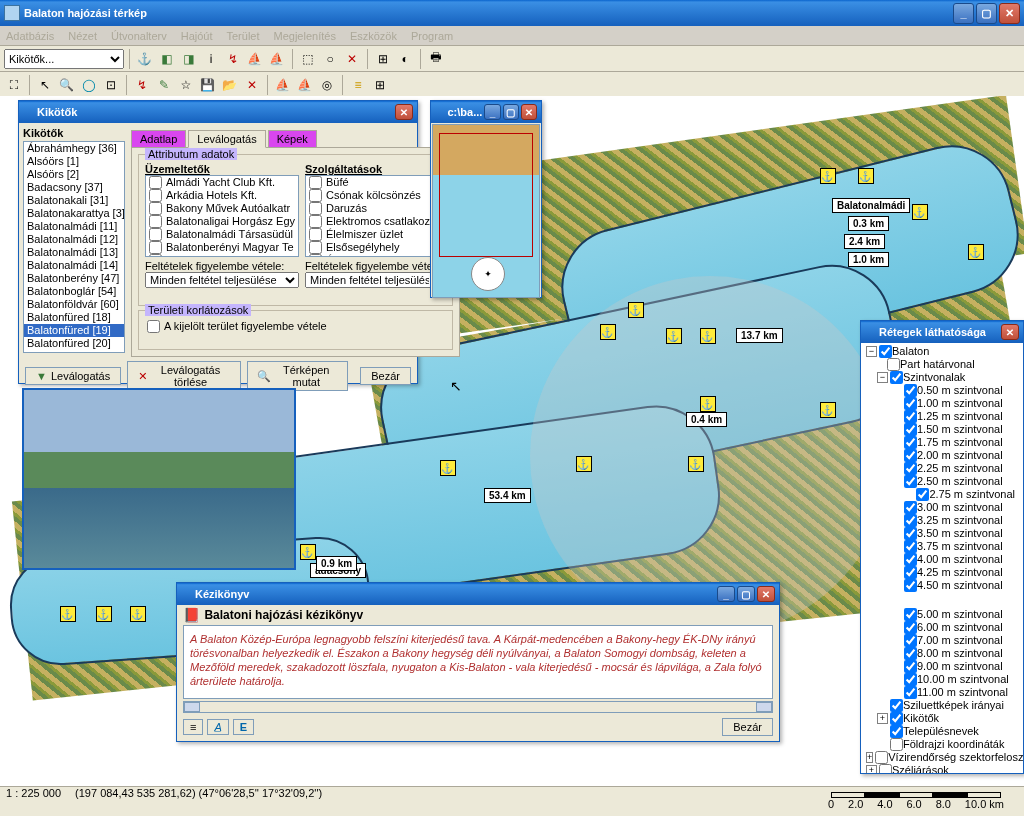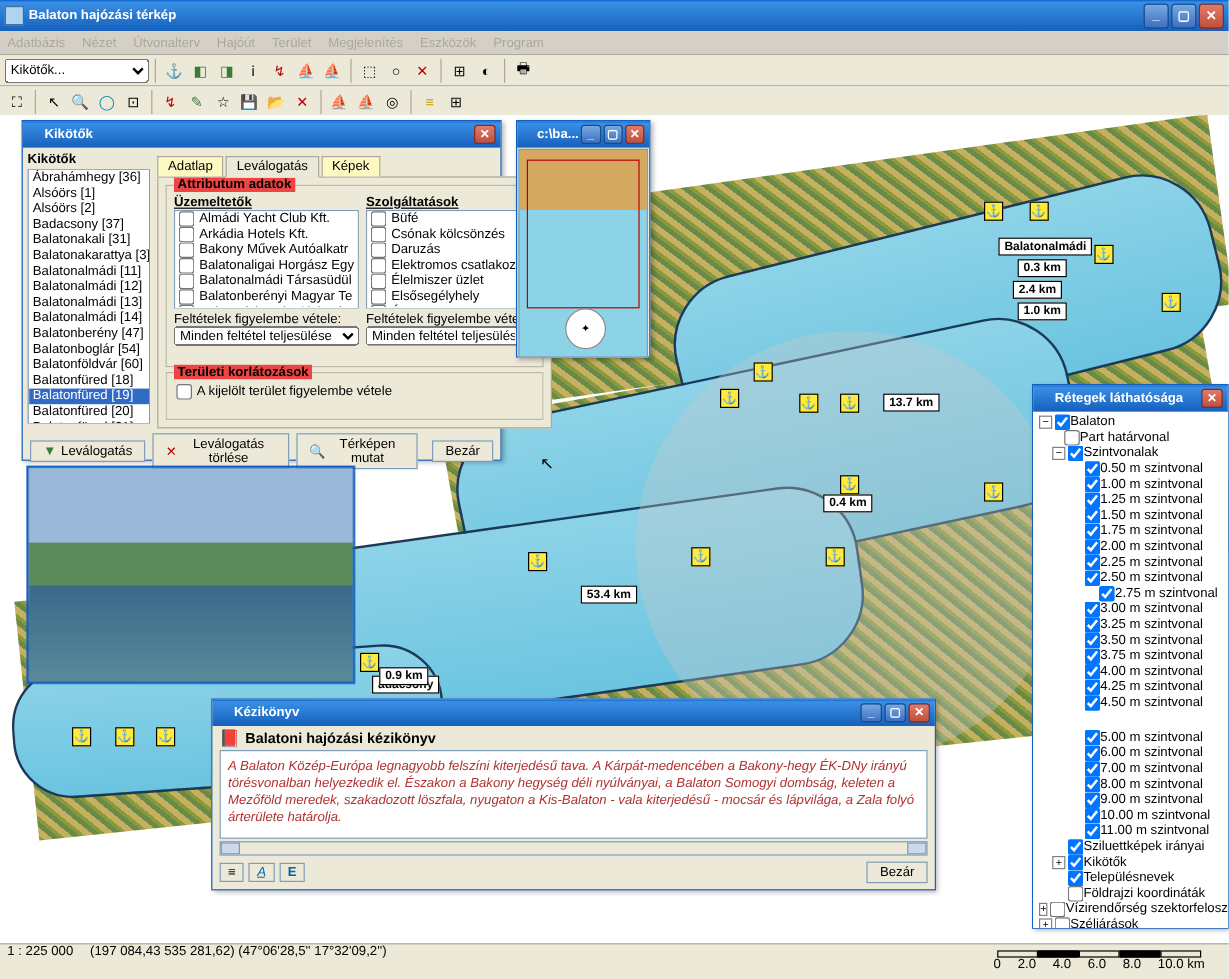--- a/index.html
+++ b/index.html
@@ -23,25 +23,25 @@
 .selcircle{position:absolute;width:360px;height:360px;border-radius:50%;background:rgba(200,200,200,0.35);}
 .dialog{position:absolute;background:#ece9d8;border:1px solid #1560bd;box-shadow:2px 2px 4px rgba(0,0,0,0.3);}
 .dlg-title{background:linear-gradient(to bottom,#0a64cd 0%,#3a8fe4 8%,#1560bd 100%);height:22px;display:flex;align-items:center;padding:0 4px;color:#fff;font-weight:bold;font-size:11px;}
 .dlg-title .spacer{flex:1;}
 .dlg-close{width:18px;height:16px;background:linear-gradient(to bottom,#e27a6a,#c0503a);border:1px solid #8a2a1a;border-radius:3px;display:flex;align-items:center;justify-content:center;color:#fff;font-size:10px;}
 .dlg-sm{width:18px;height:16px;background:linear-gradient(to bottom,#7aa9e0,#3a70c0);border:1px solid #1a4a8a;border-radius:3px;display:flex;align-items:center;justify-content:center;color:#fff;font-size:10px;margin-left:2px;}
 .listbox{background:#fff;border:1px solid #7f9db9;overflow:auto;font-size:11px;}
 .listbox div{padding:0 3px;line-height:13px;white-space:nowrap;}
 .listbox .sel{background:#316ac5;color:#fff;}
 .groupbox{border:1px solid #bfb8a6;margin:4px;padding:8px 6px 6px;position:relative;}
-.groupbox>.gtitle{position:absolute;top:-7px;left:6px;background:#ef4444;padding:0 3px;font-size:11px;font-weight:bold;}
+.groupbox>.gtitle{position:absolute;top:-7px;left:6px;background:#c4b5fd;padding:0 3px;font-size:11px;}
 .tabs{display:flex;align-items:flex-end;height:20px;margin:4px 4px 0;}
 .tab{padding:2px 8px;border:1px solid #aca899;border-bottom:none;margin-right:2px;background:#ece9d8;font-size:11px;position:relative;}
 .tab.active{background:#ece9d8;z-index:2;border-bottom:1px solid #ece9d8;margin-bottom:-1px;font-weight:normal;}
-.tab.inactive{background:#fef9c3;}
+.tab.inactive{background:#d946ef;}
 .btn{background:#ece9d8;border:1px solid #7f9db9;padding:2px 10px;font-size:11px;}
 .btn-ico{display:flex;align-items:center;gap:4px;}
 .checkrow{display:flex;align-items:center;gap:4px;font-size:11px;padding:0 2px;line-height:15px;}
 .checkrow input{margin:0;}
 .tree-row{display:flex;align-items:center;font-size:11px;line-height:16px;white-space:nowrap;}
 .tree-toggle{width:11px;height:11px;border:1px solid #808080;display:inline-flex;align-items:center;justify-content:center;font-size:9px;line-height:9px;margin-right:2px;background:#fff;}
 .statusbar{position:absolute;bottom:0;left:0;right:0;height:30px;background:#ece9d8;border-top:1px solid #aca899;font-size:11px;}
 .photo{position:absolute;background:linear-gradient(to bottom,#9ab8d8 0%,#9ab8d8 35%,#5a8a5a 35%,#5a8a5a 55%,#3a6a8a 55%,#5a8a9a 100%);border:2px solid #1560bd;}
 .handbook-text{font-style:italic;color:#b03030;font-size:11px;line-height:14px;padding:6px;}
 .scalebar{position:absolute;right:20px;bottom:6px;display:flex;flex-direction:column;align-items:center;font-size:10px;}

